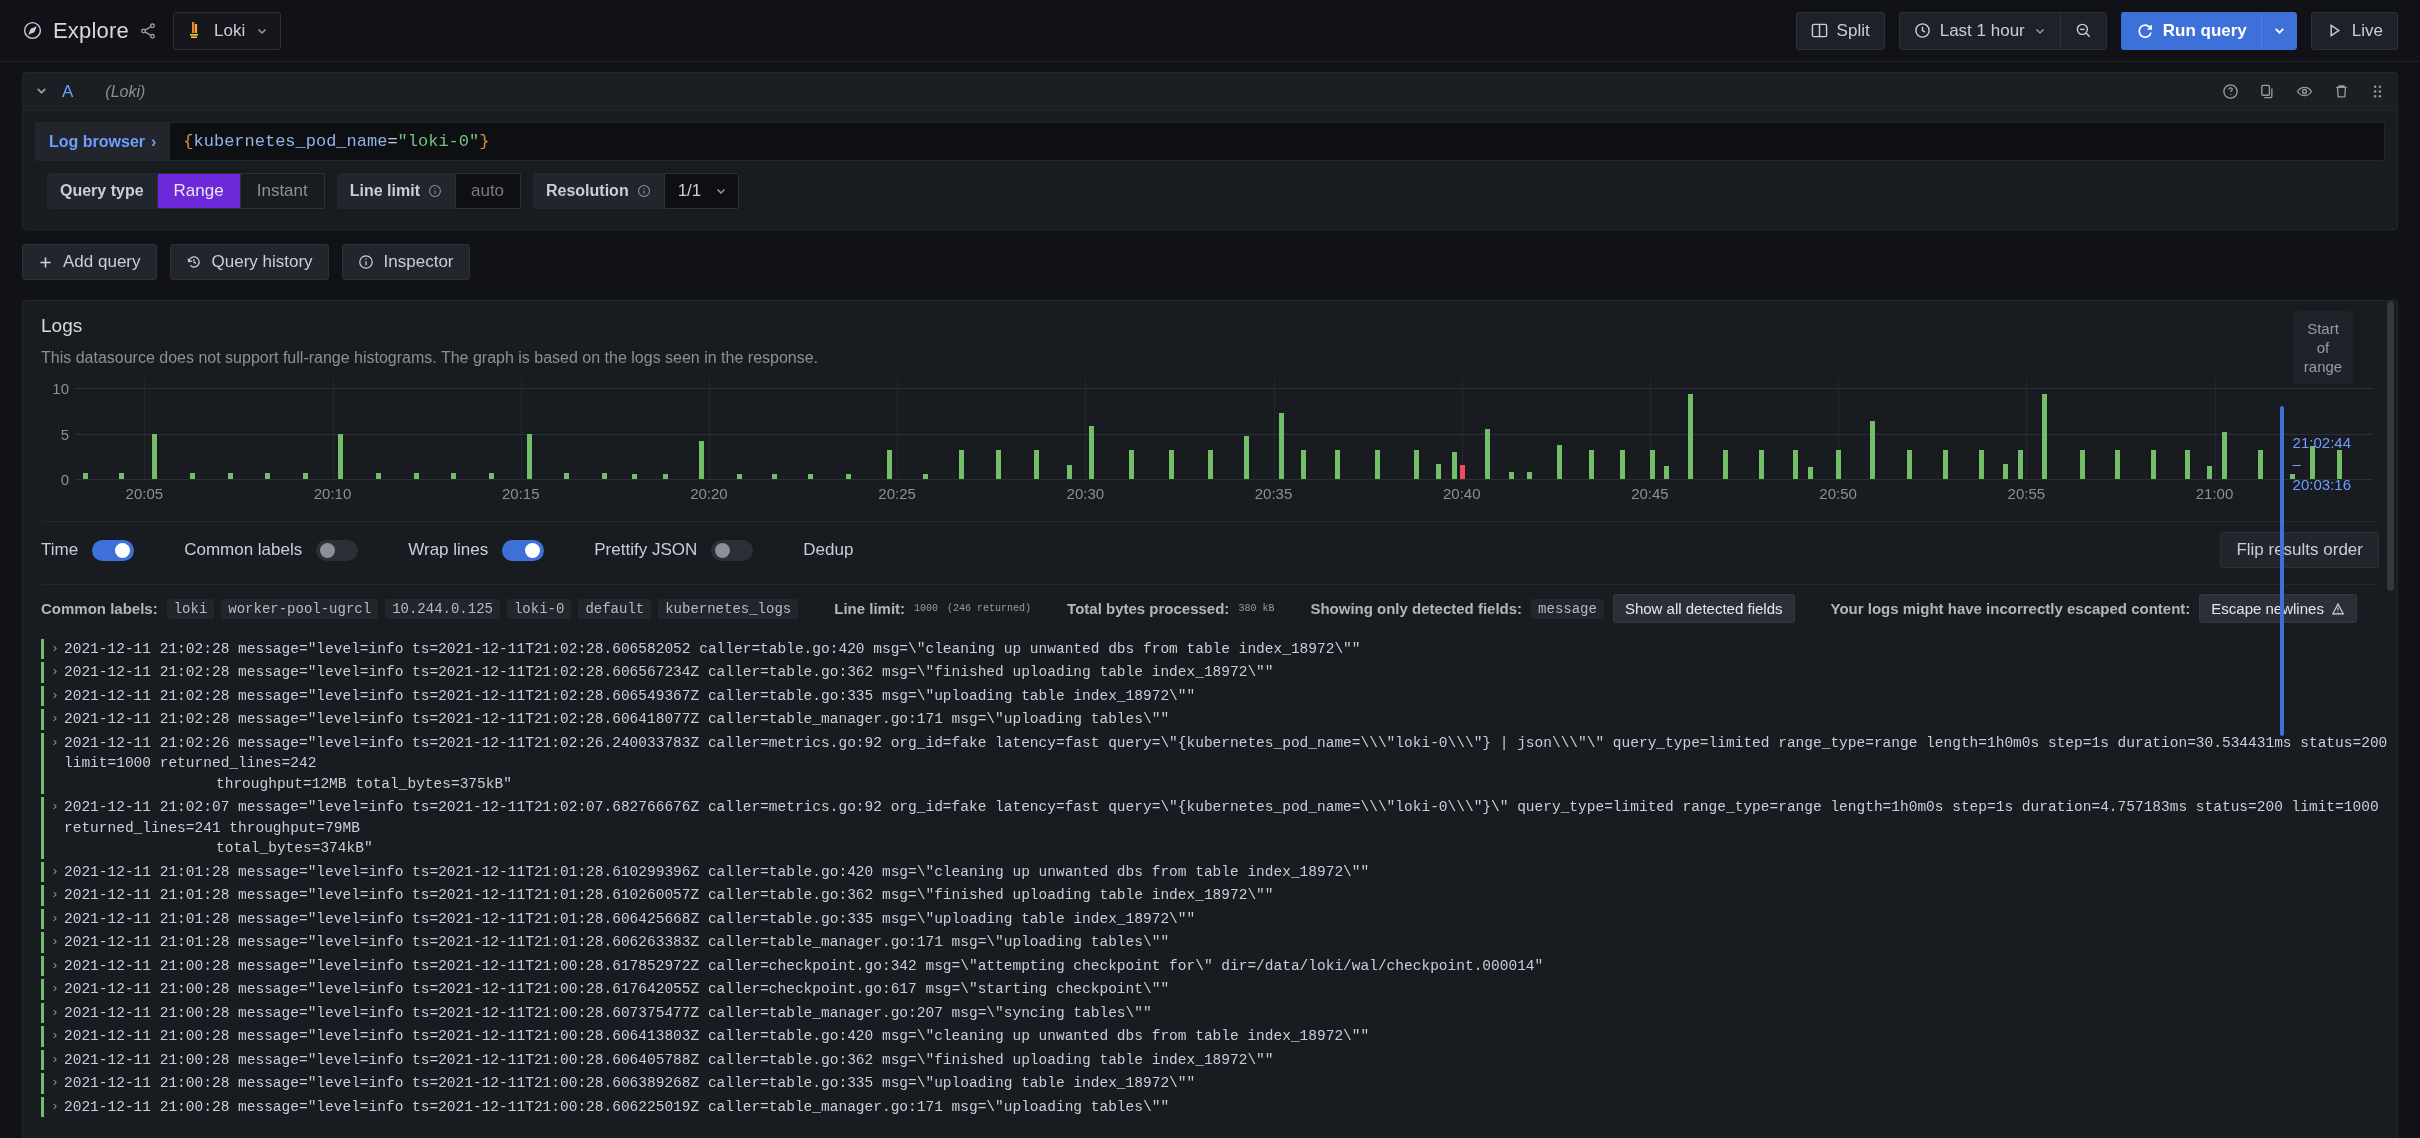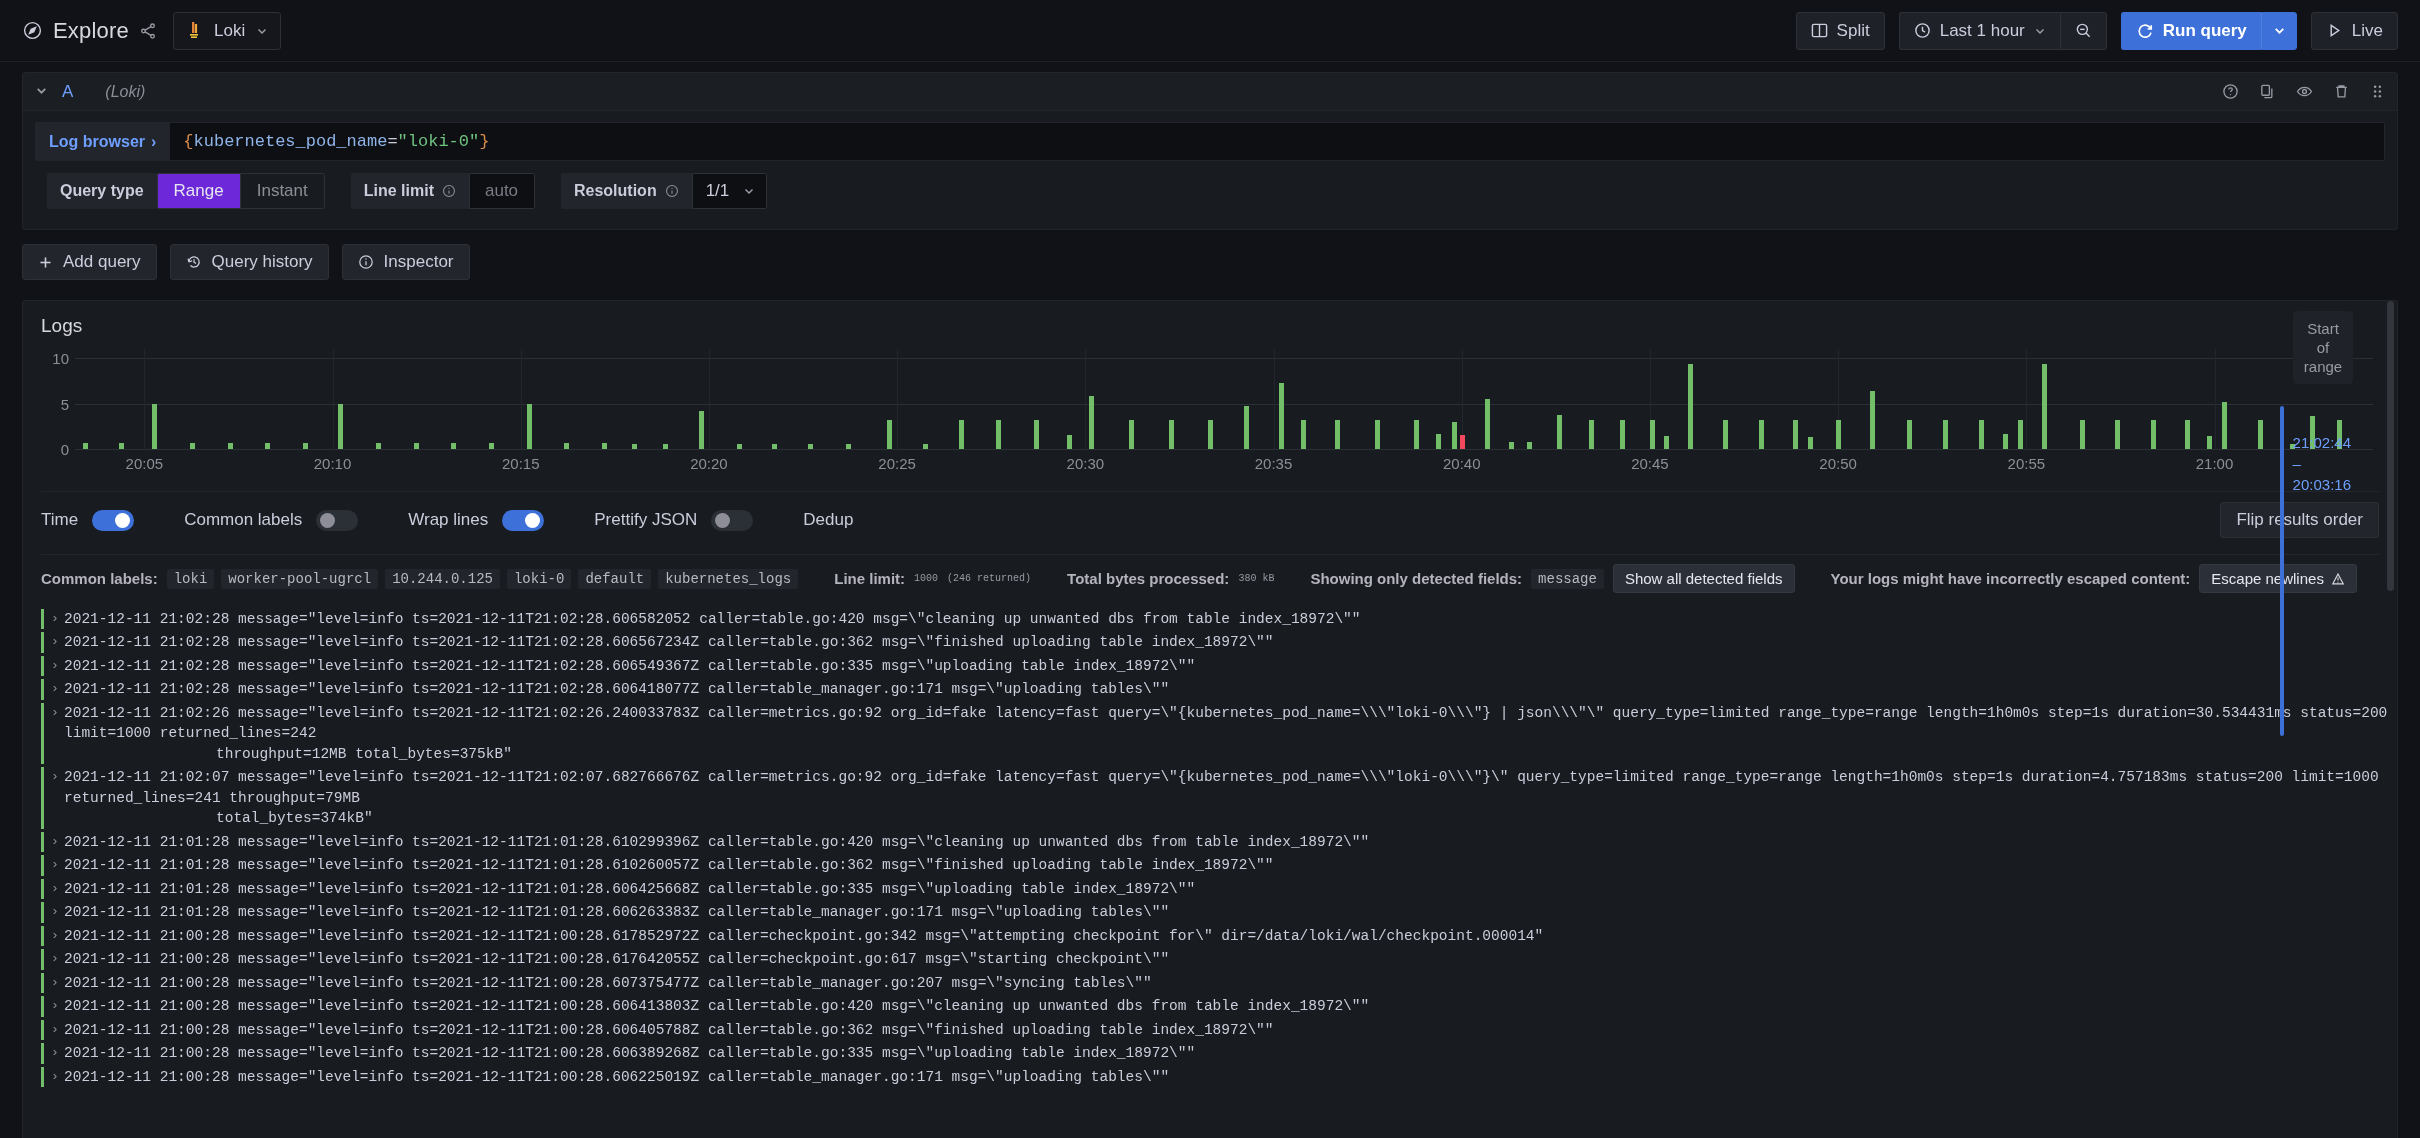--- a/index.html
+++ b/index.html
@@ -66,21 +66,21 @@
   .exprfield {
     flex: 1; background: #0e0f13; border: 1px solid #22252b; border-left: none;
     padding: 9px 13px; font-size: 17px; border-radius: 0 2px 2px 0;
   }
   .tok-brace { color: #d98c4a; }
   .tok-label { color: #8fb4e8; }
   .tok-op    { color: #ccccdc; }
   .tok-val   { color: #6fc37f; }
 
   .optrow { display: flex; align-items: center; gap: 0; padding: 12px 12px 14px 12px; }
-  .ogroup { display: flex; align-items: stretch; margin-right: 26px; }
+  .ogroup { display: flex; align-items: stretch; margin-right: 12px; }
   .olabel {
     display: flex; align-items: center; gap: 8px;
     background: #22252b; color: #ccccdc; font-size: 16px; font-weight: 600;
     padding: 0 13px; height: 36px; border-radius: 2px 0 0 2px;
   }
   .oseg {
     display: flex; align-items: center; padding: 0 16px; height: 36px;
     background: #181b1f; border: 1px solid #2e3038; border-left: none;
     color: #8e8e98; font-size: 17px;
   }
@@ -430,20 +430,21 @@
             <circle cx="9" cy="5.6" r=".8" fill="#ccccdc" stroke="none"></circle>
           </svg>
       </span>
       <span>Inspector</span>
     </div>
   </div>
 </div>
 
 <div id="logspanel">
   <div class="panel-title">Logs</div>
+  <div class="panel-note">This datasource does not support full-range histograms. The graph is based on the logs seen in the response.</div>
 
   <div class="chartwrap">
     <div class="yaxis" id="yaxis">
         <div class="ytick" style="top: 100px;">0</div>
         <div class="ytick" style="top: 54.5455px;">5</div>
         <div class="ytick" style="top: 9.09091px;">10</div>
       </div>
     <div class="plot" id="plot">
         <div class="gridline" style="top: 100px;"></div>
         <div class="gridline" style="top: 54.5455px;"></div>

